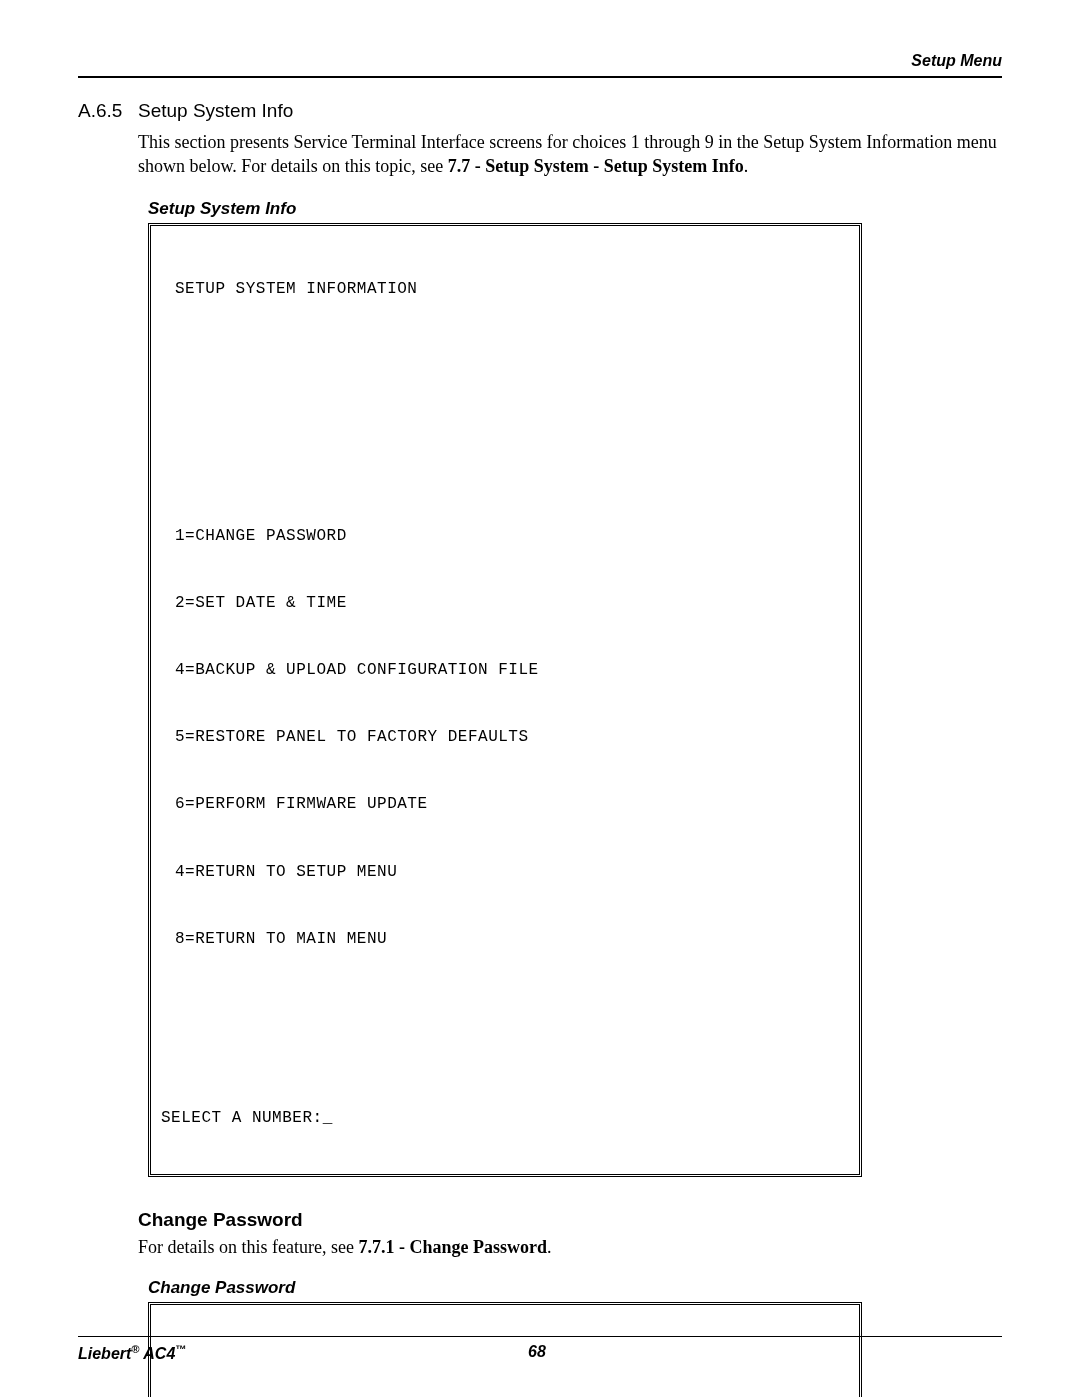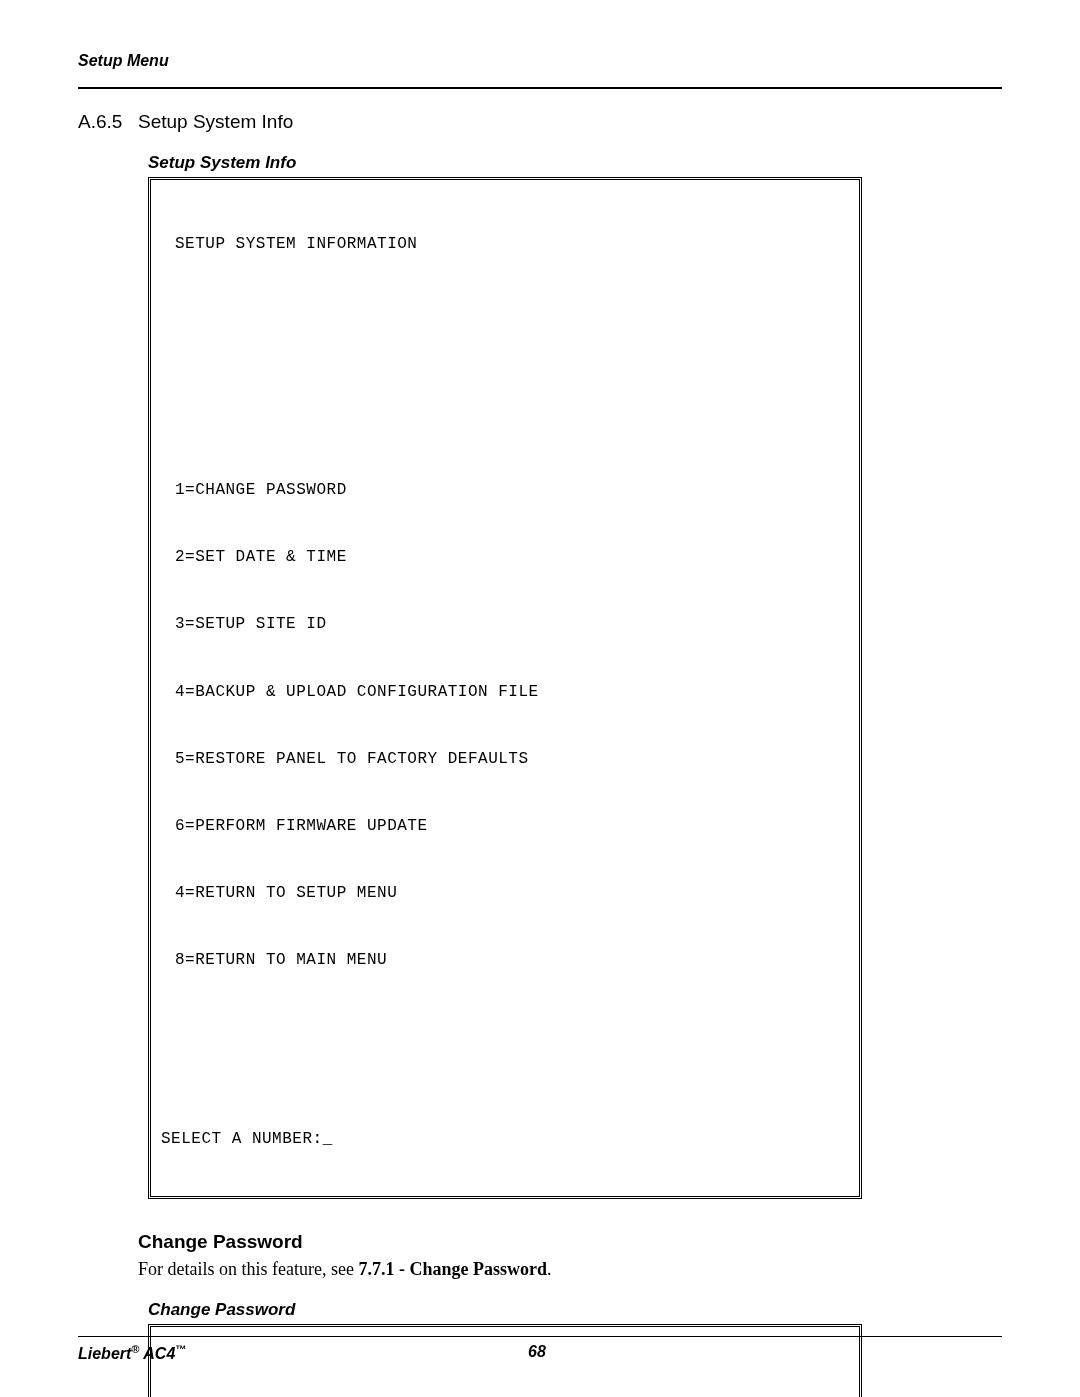--- a/index.html
+++ b/index.html
@@ -11,25 +11,26 @@
   }
   .page {
     width: 1080px;
     height: 1397px;
     position: relative;
     box-sizing: border-box;
     padding: 52px 78px 40px 78px;
   }
   .top-header {
     display: flex;
+    justify-content: flex-end;
     font-family: Arial, Helvetica, sans-serif;
     font-weight: bold;
     font-style: italic;
     font-size: 16px;
-    padding-bottom: 17px;
+    padding-bottom: 6px;
     border-bottom: 2px solid #000;
   }
   .section-row {
     display: flex;
     align-items: baseline;
     font-family: Arial, Helvetica, sans-serif;
     font-weight: normal;
     font-size: 19px;
     margin-top: 22px;
   }
@@ -106,31 +107,33 @@
 
   <div class="top-header">
     <span>Setup Menu</span>
   </div>
 
   <div class="section-row">
     <span class="section-number">A.6.5</span>
     <span>Setup System Info</span>
   </div>
 
+  <p class="body-para">
+    <span>This section presents Service Terminal Interface screens for choices 1 through 9 in the Setup System Information menu shown below. For details on this topic, see </span><b>7.7 - Setup System - Setup System Info</b><span>.</span>
+  </p>
 
   <div class="caption">Setup System Info</div>
 
   <div class="terminal-box">
     <div style="padding-left:14px">SETUP SYSTEM INFORMATION</div>
     <div>&nbsp;</div>
     <div>&nbsp;</div>
     <div style="padding-left:14px">
       <div>1=CHANGE PASSWORD</div>
       <div>2=SET DATE &amp; TIME</div>
-      <div>3=SETUP SITE ID</div>
       <div>4=BACKUP &amp; UPLOAD CONFIGURATION FILE</div>
       <div>5=RESTORE PANEL TO FACTORY DEFAULTS</div>
       <div>6=PERFORM FIRMWARE UPDATE</div>
       <div>4=RETURN TO SETUP MENU</div>
       <div>8=RETURN TO MAIN MENU</div>
     </div>
     <div>&nbsp;</div>
     <div>SELECT A NUMBER:_</div>
   </div>
 

